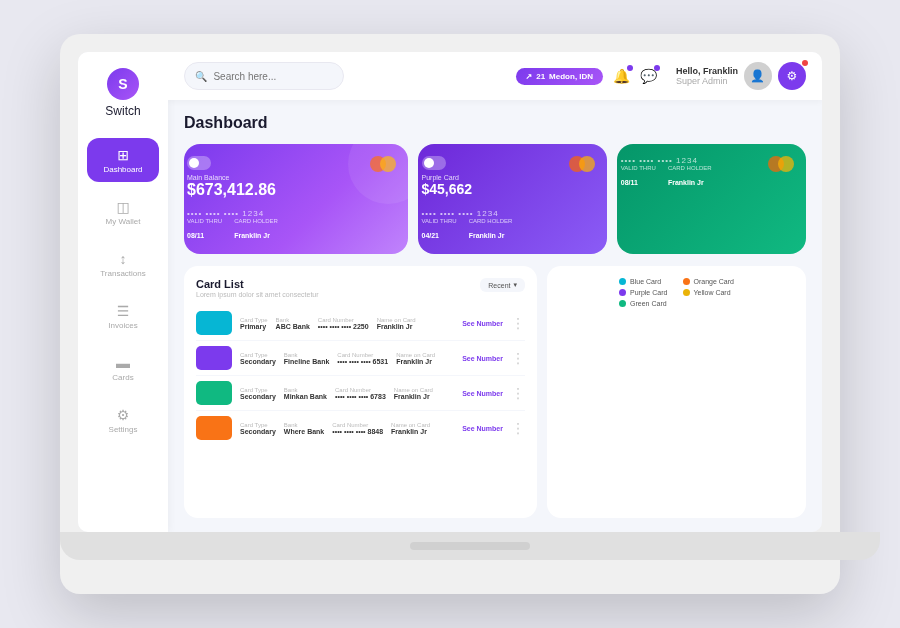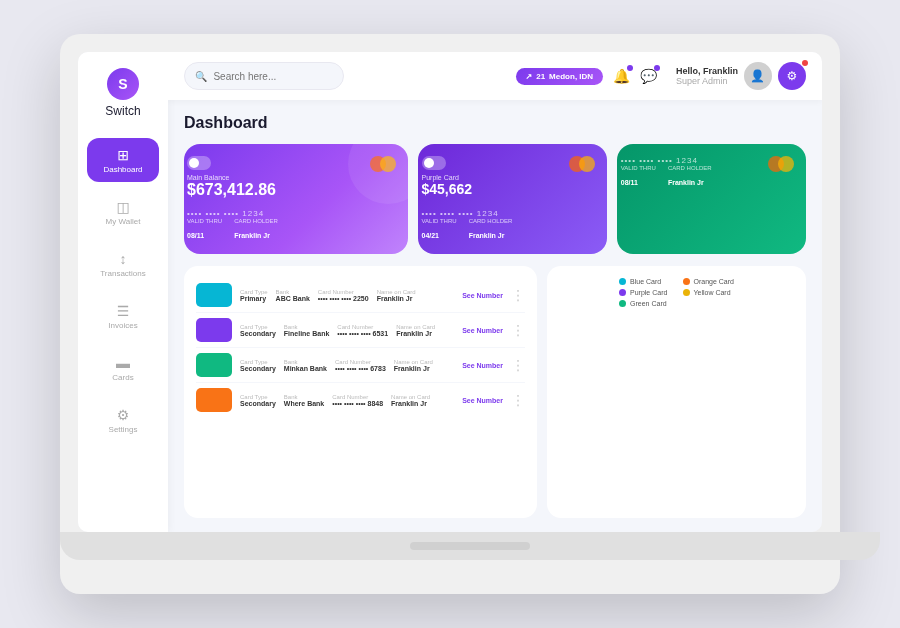--- a/index.html
+++ b/index.html
@@ -406,20 +406,29 @@
             <div class="mastercard-icon">
               <div class="c1"></div>
                 <div class="c2"></div>
             </div>
           </div>
         </div>
 
         <div class="bottom-section">
 
           <div class="card-list">
+            <div class="section-header">
+              <div>
+                <div class="section-title">Card List</div>
+                <div class="section-sub">Lorem ipsum dolor sit amet consectetur</div>
+              </div>
+              <button class="recent-btn">
+                <span>Recent</span> ▾
+              </button>
+            </div>
             <div id="card-list-rows">
                 <div class="list-row">
     <div class="card-thumb" style="background:#06b6d4"></div>
     <div class="row-info">
       <div class="row-col">
         <label>Card Type</label>
         <span>Primary</span>
       </div>
       <div class="row-col">
         <label>Bank</label>

